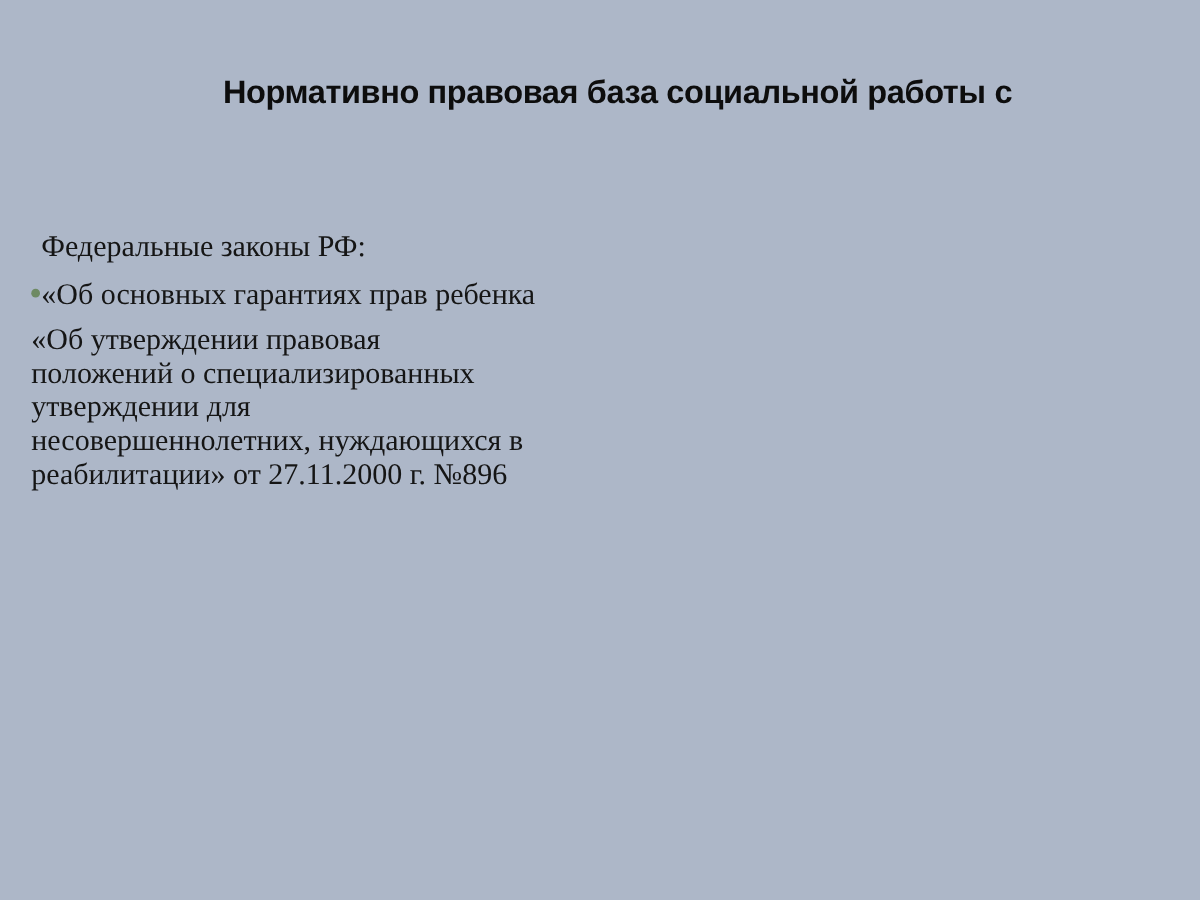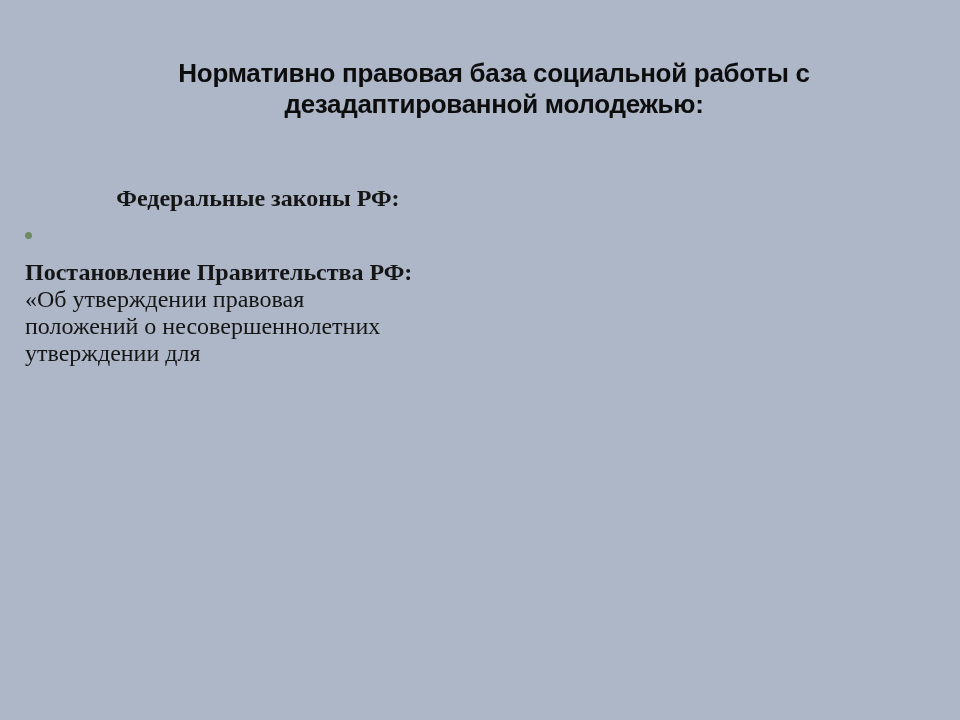--- a/index.html
+++ b/index.html
@@ -25,53 +25,53 @@
     font-weight:bold;font-size:26px;line-height:31px;
     letter-spacing:-0.3px;
     color:var(--title);text-align:center;
   }
   .title-line{display:block;}
   .body{
     position:absolute;left:25px;top:185px;width:458px;
     font-size:24px;line-height:27px;color:var(--text);
   }
   .body p{margin:0;}
-  .heading{font-weight:bold;text-align:center;}
+  .heading{font-weight:normal;}
   .indent{padding-left:8px;}
   .gap-sm{margin-top:9px !important;}
   .gap-md{margin-top:11px !important;}
   .gap-lg{margin-top:13px !important;}
   .line{display:block;}
   .bold-line{font-weight:bold;}
   .dot{
     display:inline-block;width:7px;height:7px;border-radius:50%;
     background:var(--bullet);
     vertical-align:middle;position:relative;top:-3px;margin-right:1px;
   }
 </style>
 </head>
 <body>
 
 <div class="slide">
 
   <h1 class="title">
     <span class="title-line">Нормативно правовая база социальной работы с</span>
-    <span class="title-line">дезадаптированной молодежью:</span>
   </h1>
 
   <div class="body">
 
     <p class="heading indent">Федеральные законы РФ:</p>
 
     <p class="gap-md">
-      <span class="line"><span class="dot"></span></span>
+      <span class="line"><span class="dot"></span><span>«Об основных гарантиях прав ребенка</span></span>
     </p>
 
 
     <p class="gap-sm">
-      <span class="line bold-line">Постановление Правительства РФ:</span>
       <span class="line">«Об утверждении правовая</span>
-      <span class="line">положений о несовершеннолетних</span>
+      <span class="line">положений о специализированных</span>
       <span class="line">утверждении для</span>
+      <span class="line">несовершеннолетних, нуждающихся в</span>
+      <span class="line">реабилитации» от 27.11.2000 г. №896</span>
     </p>
 
   </div>
 </div>
 
 </body></html>

